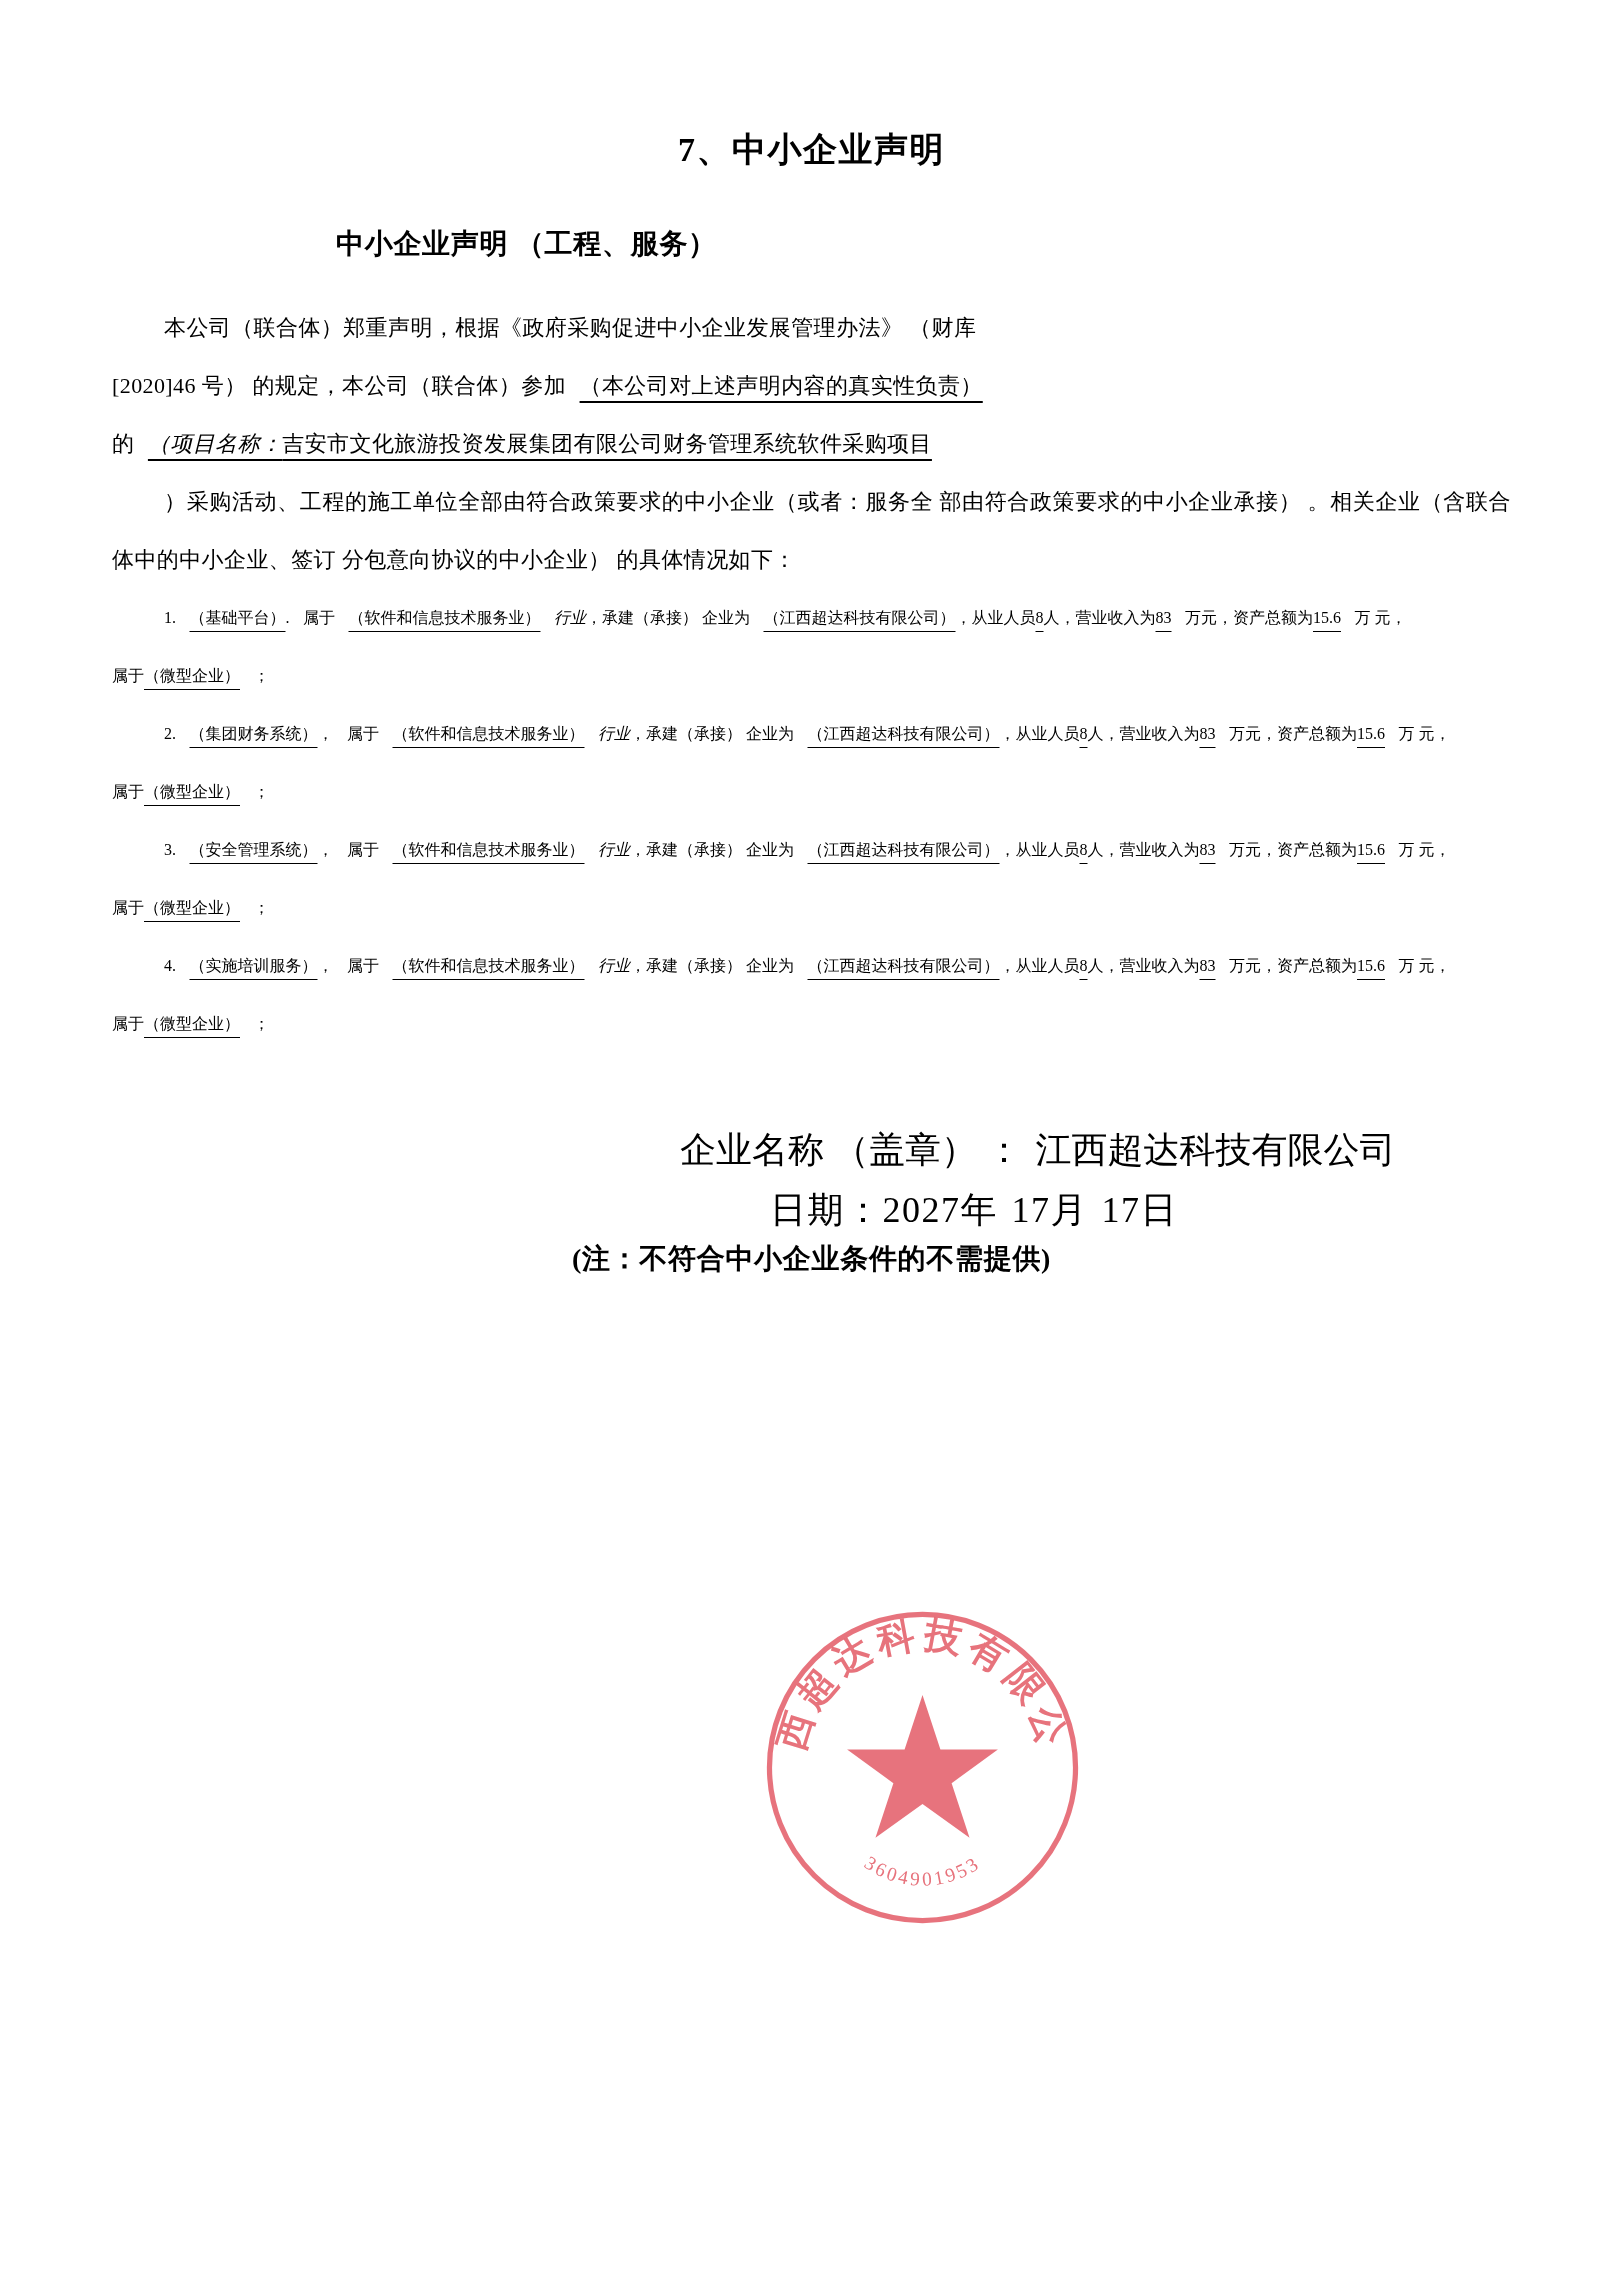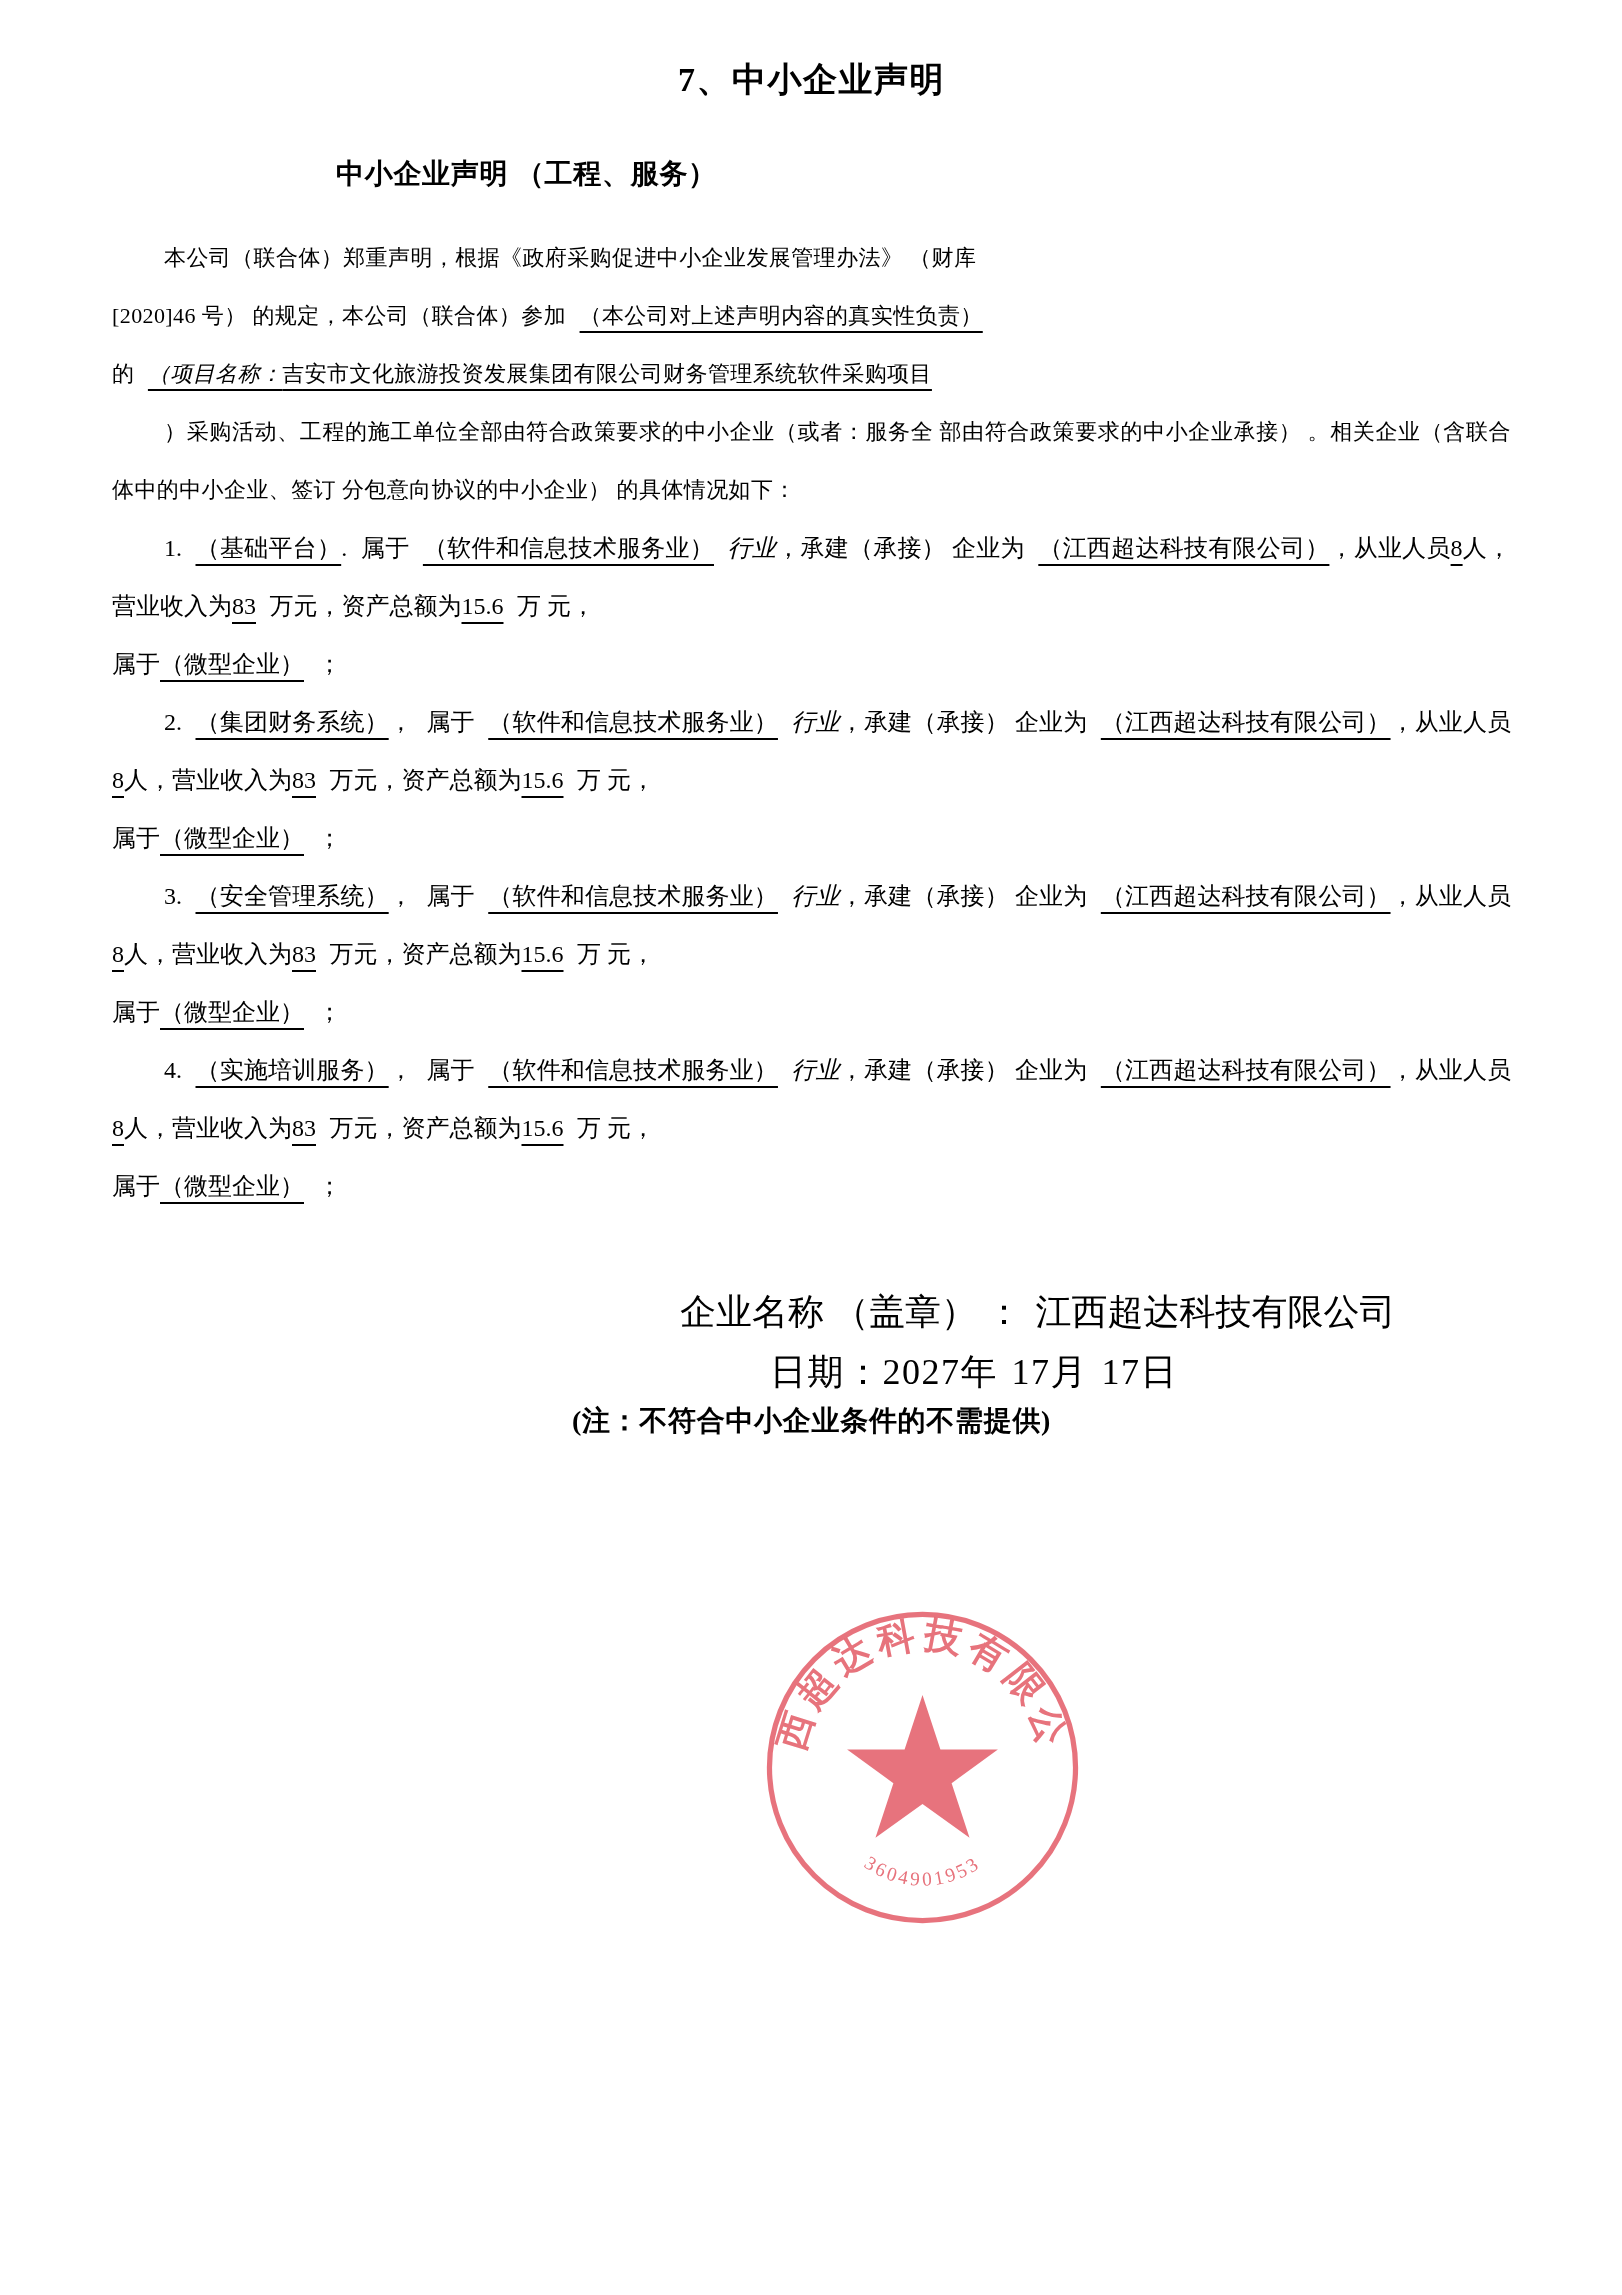--- a/index.html
+++ b/index.html
@@ -13,21 +13,21 @@
     font-family: "Liberation Serif", "DejaVu Serif", serif;
     color: #000000;
     position: relative;
     overflow: hidden;
   }
   .page {
     position: relative;
     width: 1623px;
     height: 1780px;
     box-sizing: border-box;
-    padding: 42px 112px 0 112px;
+    padding: 112px 112px 0 112px;
   }
   .doc-title {
     text-align: center;
     font-size: 34px;
     font-weight: bold;
     letter-spacing: 1.5px;
     margin-top: 15px;
     margin-bottom: 52px;
   }
   .sub-title {
@@ -51,21 +51,21 @@
     text-decoration: underline;
     text-underline-offset: 7.5px;
   }
   .ital {
     font-style: italic;
   }
   .nowrap { white-space: nowrap; }
   .sp { display: inline-block; width: 13.5px; }
 
   .item-block {
-    font-size: 24px;
+    font-size: 16px;
     line-height: 58px;
     text-align: justify;
     text-justify: inter-ideograph;
   }
   .closing {
     margin-top: 30px;
     font-size: 25px;
     line-height: 58px;
     text-align: justify;
     text-justify: inter-ideograph;

